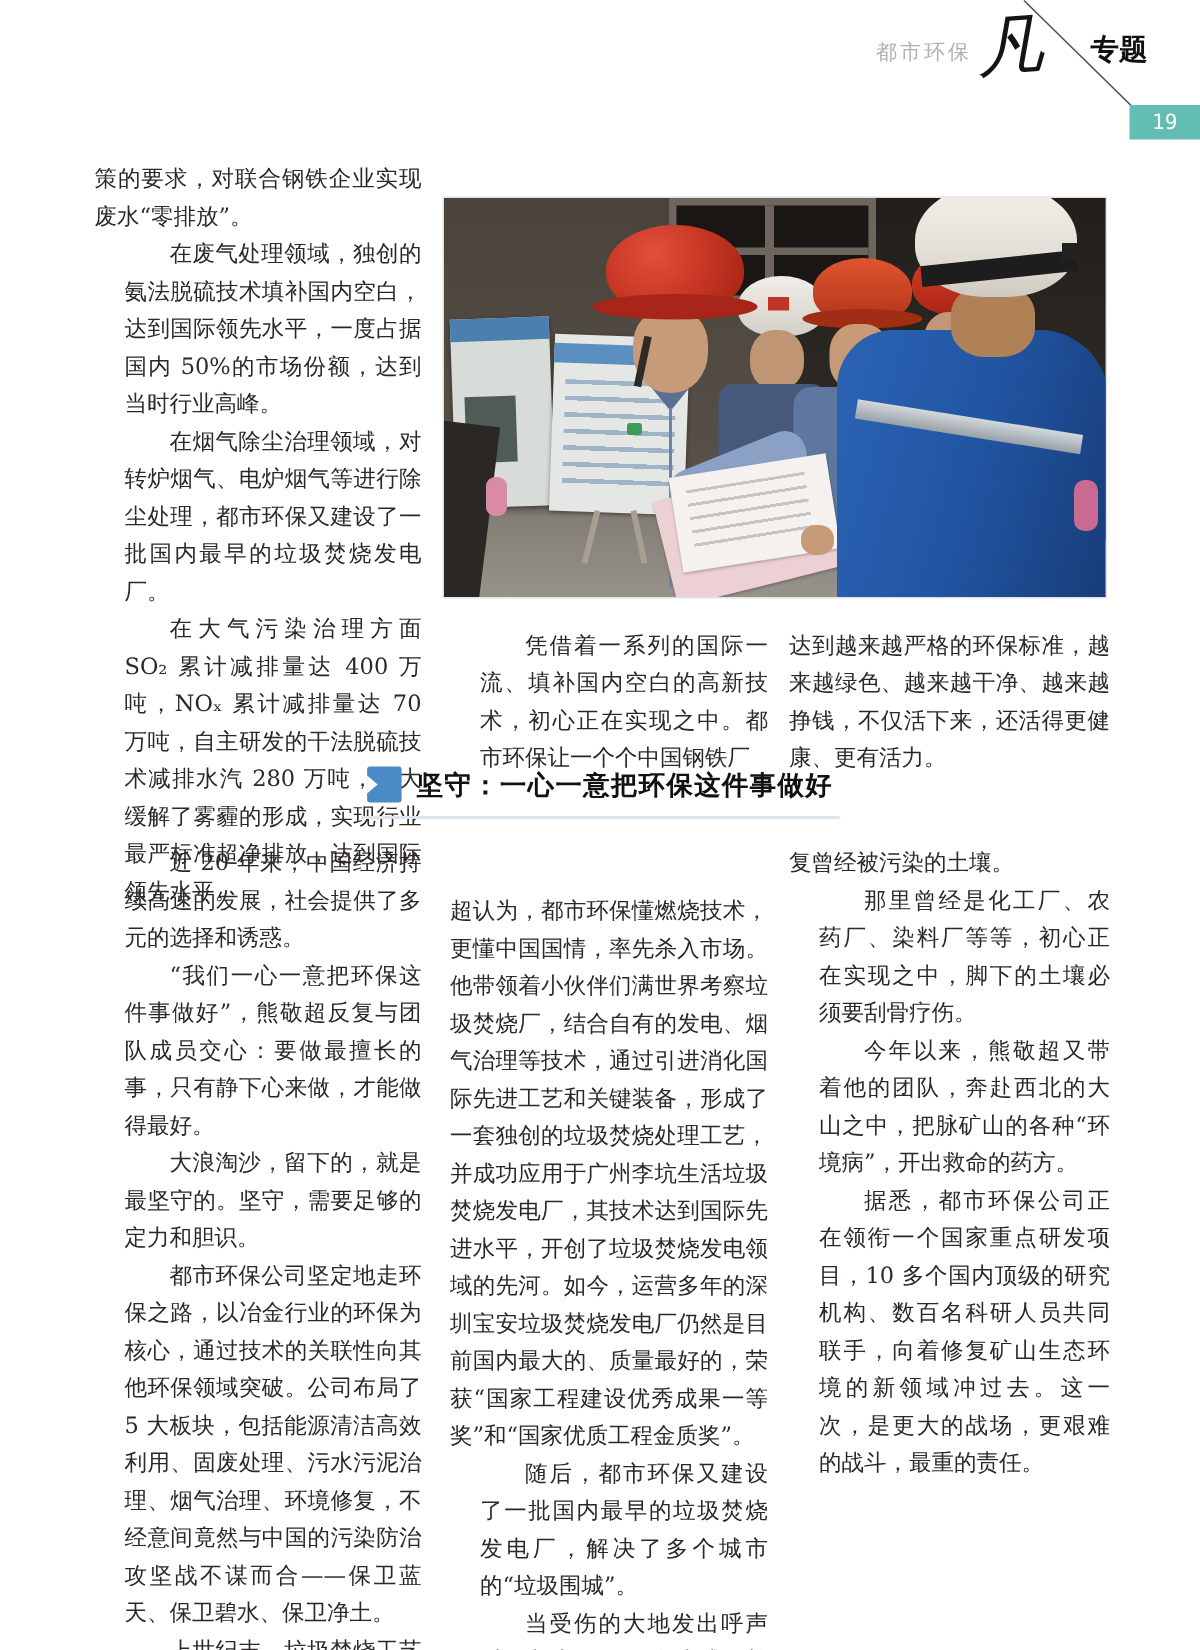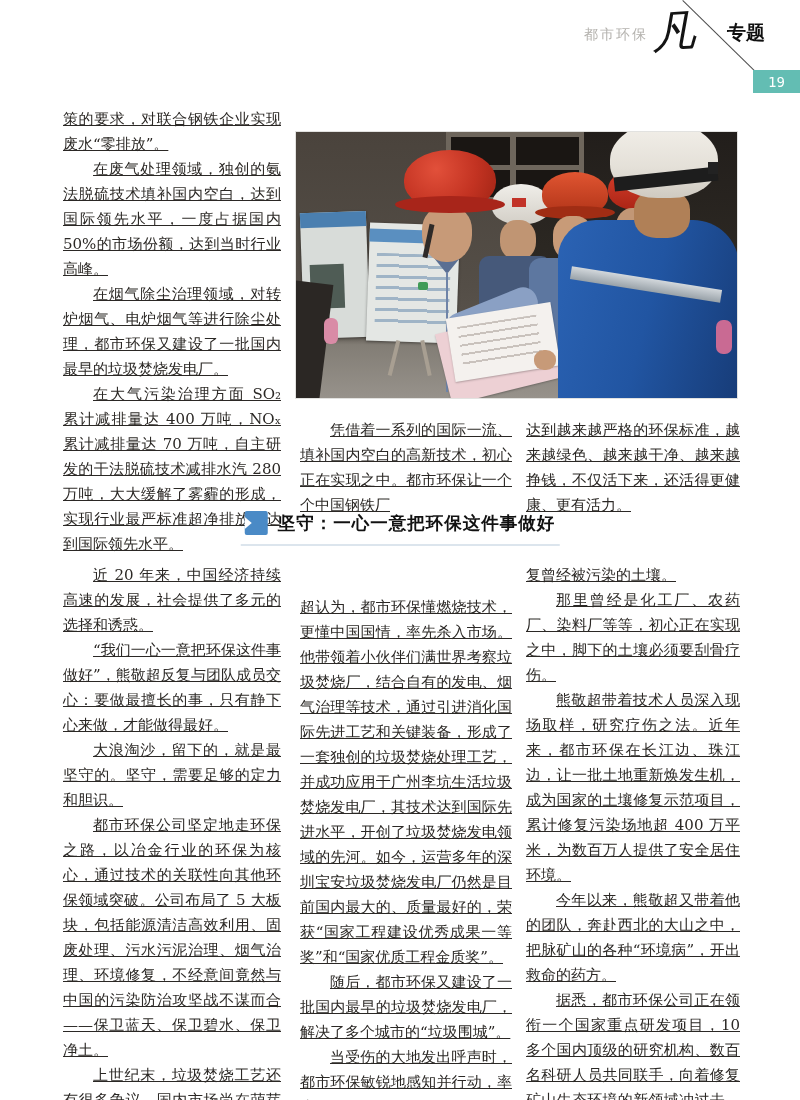--- a/index.html
+++ b/index.html
@@ -13,23 +13,23 @@
         font-family:"DejaVu Serif",serif;font-style:italic;transform:rotate(-4deg);}
   .diag-line{position:absolute;left:683px;top:0;width:104px;height:1px;background:#4c4c4c;
         transform-origin:0 0;transform:rotate(44.4deg);}
   .section-label{position:absolute;left:727px;top:20px;font-size:19px;font-weight:bold;color:#101010;
         font-family:"Liberation Sans",sans-serif;}
   .page-num-box{position:absolute;left:753px;top:70px;width:47px;height:23px;background:#63bdb3;
         color:#ffffff;font-family:"DejaVu Sans Mono",monospace;font-size:14px;font-weight:300;
         display:flex;align-items:center;justify-content:center;}
 
   
-  .col{position:absolute;text-align:justify;font-size:15px;line-height:25px;text-decoration:underline;}
+  .col{position:absolute;text-align:justify;font-size:15px;line-height:25px;}
   .col p{margin:0;}
-  .col p.ind{text-indent:2em;}
+  .col p.ind{text-indent:2em;margin-left:20px;}
   .col-intro-left{left:63px;top:107px;width:218px;}
   .col-intro-mid{left:300px;top:418px;width:212px;}
   .col-intro-right{left:526px;top:418px;width:214px;}
   .col-body-left{left:63px;top:563px;width:218px;}
   .col-body-mid{left:300px;top:595px;width:212px;}
   .col-body-right{left:526px;top:563px;width:214px;}
 
   
   .sec-head{position:absolute;top:511px;left:50%;transform:translateX(-50%);
         display:flex;align-items:center;gap:10px;padding:0 4px 9px 4px;border-bottom:2px solid #dce5ed;}
@@ -210,18 +210,17 @@
     <p class="ind">上世纪末，垃圾焚烧工艺还有很多争议。国内市场尚在萌芽中，熊敬</p>
   </div>
   <div class="col col-body-mid">
     <p>超认为，都市环保懂燃烧技术，更懂中国国情，率先杀入市场。他带领着小伙伴们满世界考察垃圾焚烧厂，结合自有的发电、烟气治理等技术，通过引进消化国际先进工艺和关键装备，形成了一套独创的垃圾焚烧处理工艺，并成功应用于广州李坑生活垃圾焚烧发电厂，其技术达到国际先进水平，开创了垃圾焚烧发电领域的先河。如今，运营多年的深圳宝安垃圾焚烧发电厂仍然是目前国内最大的、质量最好的，荣获“国家工程建设优秀成果一等奖”和“国家优质工程金质奖”。</p>
     <p class="ind">随后，都市环保又建设了一批国内最早的垃圾焚烧发电厂，解决了多个城市的“垃圾围城”。</p>
     <p class="ind">当受伤的大地发出呼声时，都市环保敏锐地感知并行动，率先开始修</p>
   </div>
   <div class="col col-body-right">
     <p>复曾经被污染的土壤。</p>
     <p class="ind">那里曾经是化工厂、农药厂、染料厂等等，初心正在实现之中，脚下的土壤必须要刮骨疗伤。</p>
-    <p class="ind">熊敬超带着技术人员深入现场取样，研究疗伤之法。近年来，都市环保在长江边、珠江边，让一批土地重新焕发生机，成为国家的土壤修复示范项目，累计修复污染场地超 400 万平米，为数百万人提供了安全居住环境。</p>
     <p class="ind">今年以来，熊敬超又带着他的团队，奔赴西北的大山之中，把脉矿山的各种“环境病”，开出救命的药方。</p>
     <p class="ind">据悉，都市环保公司正在领衔一个国家重点研发项目，10 多个国内顶级的研究机构、数百名科研人员共同联手，向着修复矿山生态环境的新领域冲过去。这一次，是更大的战场，更艰难的战斗，最重的责任。</p>
   </div>
 
 </div>
 
 </body></html>

